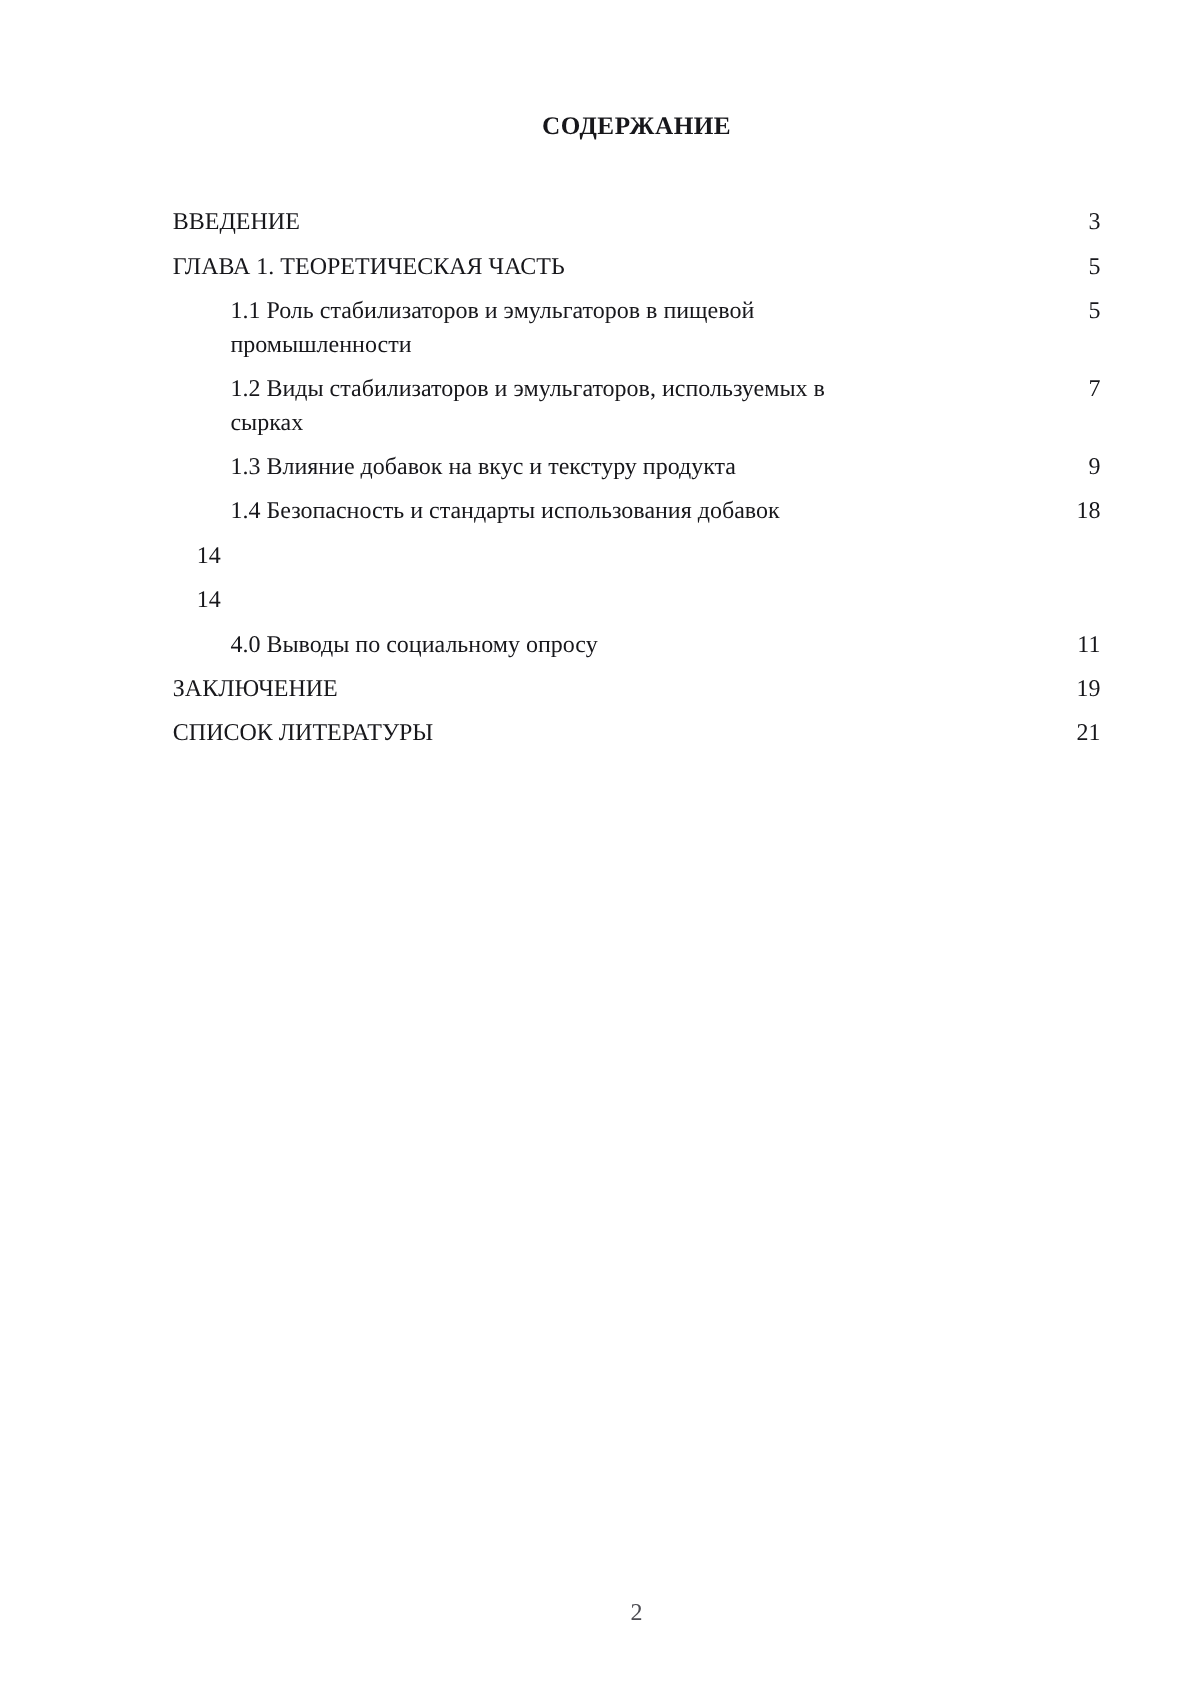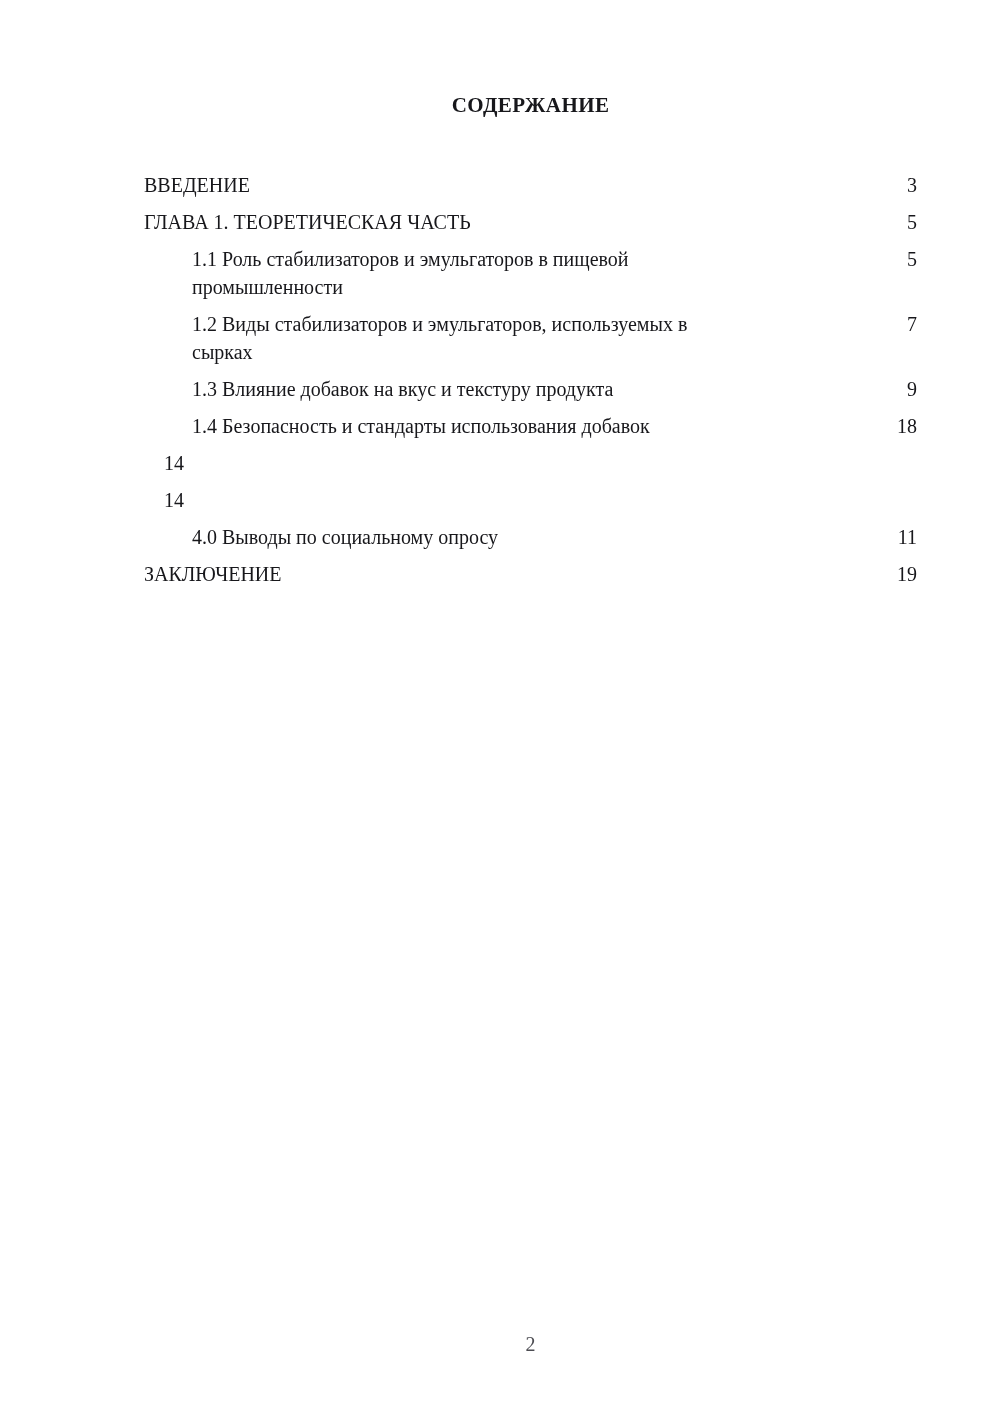--- a/index.html
+++ b/index.html
@@ -120,18 +120,22 @@
       <div class="toc-row sub">
         <div class="toc-label">4.0 Выводы по социальному опросу</div>
         <div class="toc-page">11</div>
       </div>
 
       <div class="toc-row">
         <div class="toc-label">ЗАКЛЮЧЕНИЕ</div>
         <div class="toc-page">19</div>
       </div>
 
+      <div class="toc-row">
+        <div class="toc-label">СПИСОК ЛИТЕРАТУРЫ</div>
+        <div class="toc-page">21</div>
+      </div>
 
     </div>
   </div>
 
   <div class="page-footer">2</div>
 </div>
 
 </body></html>

